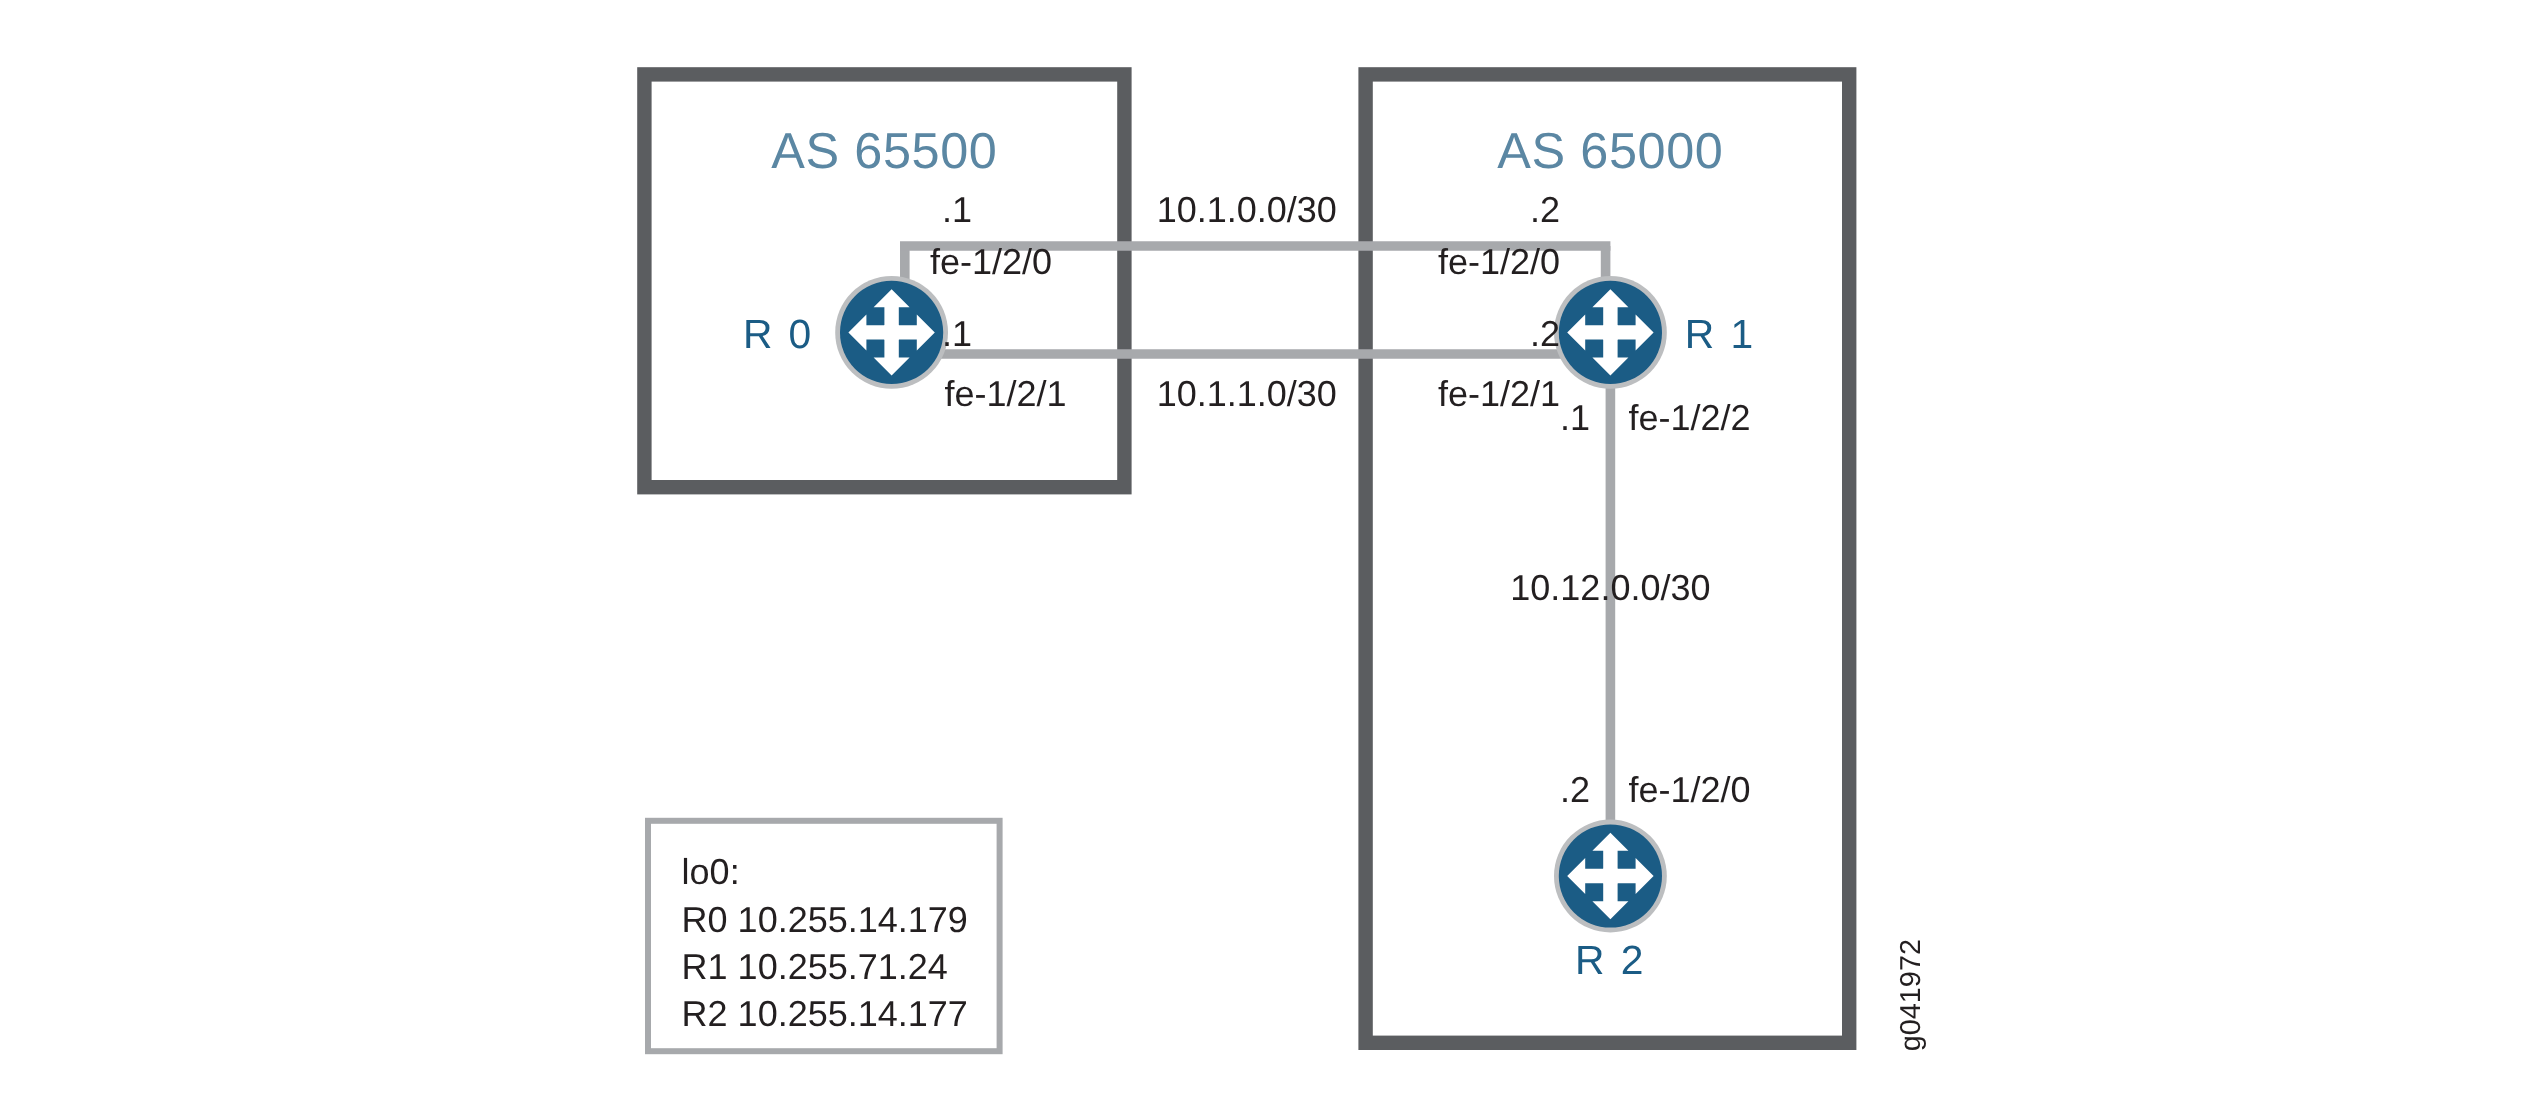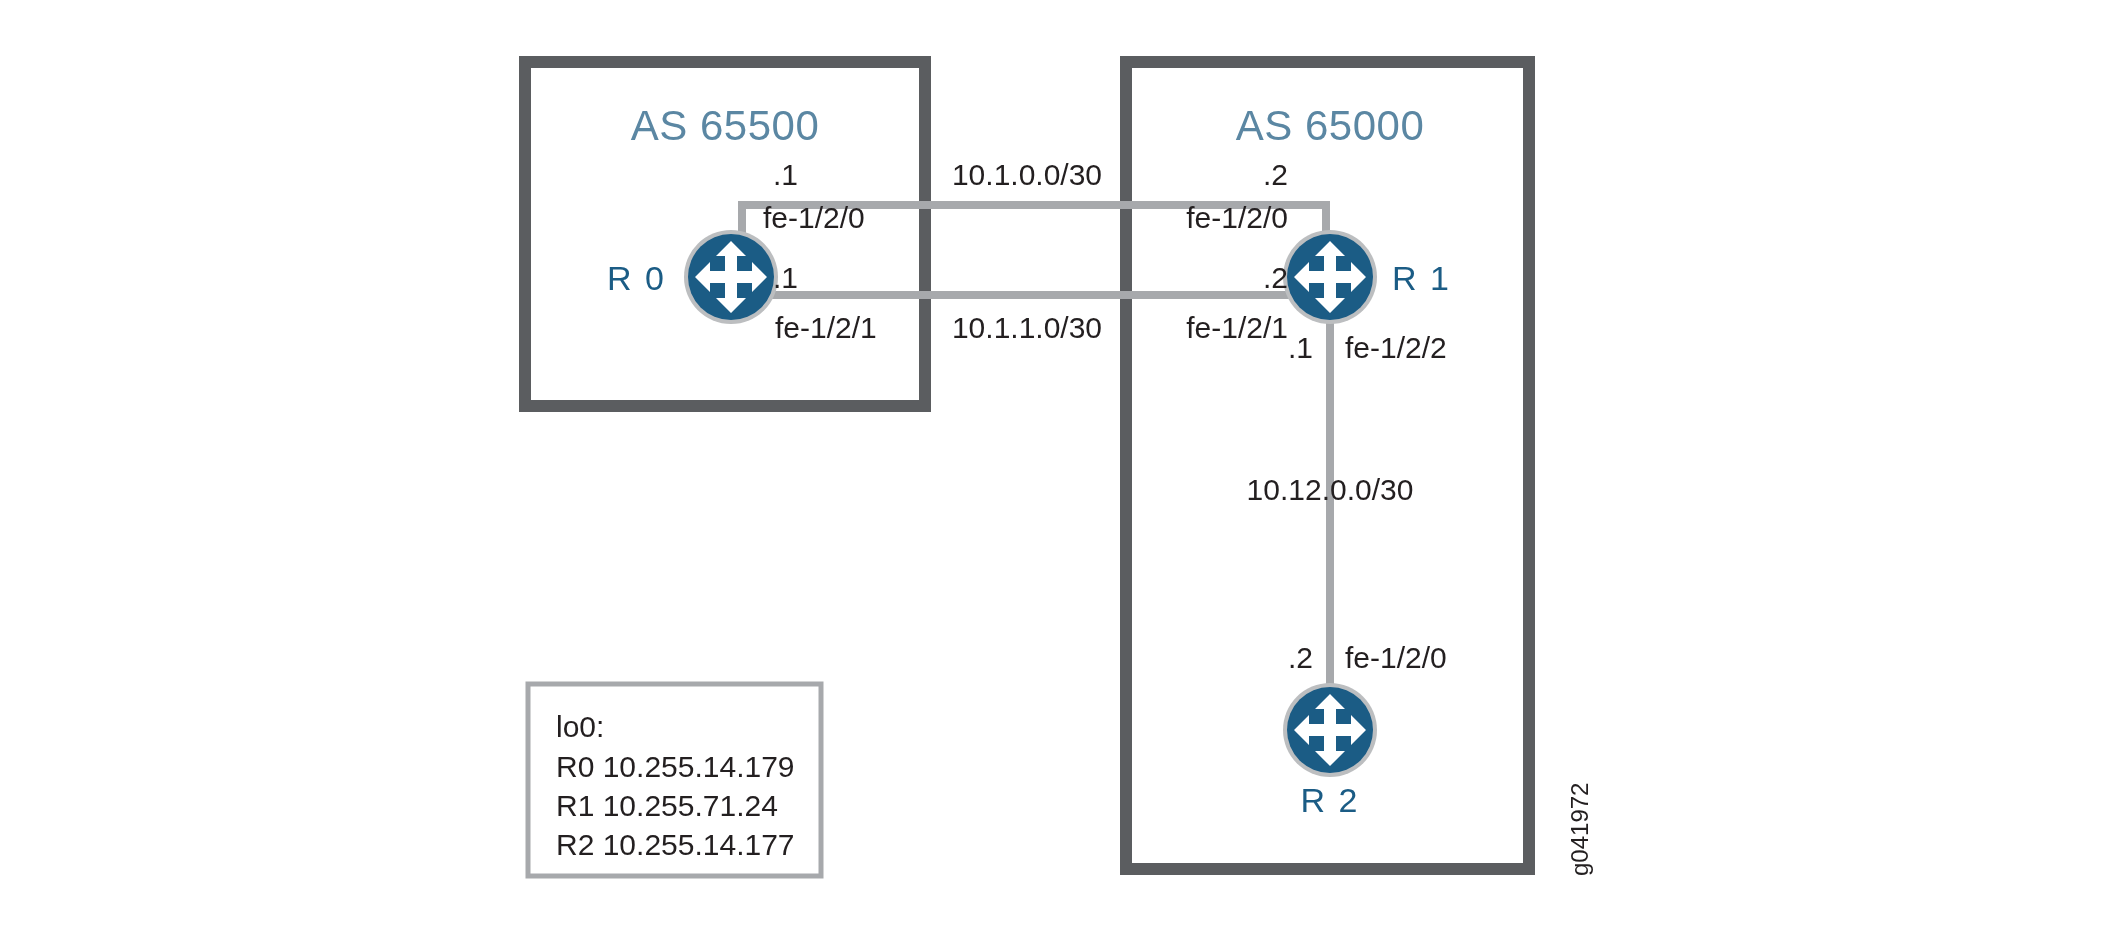--- a/index.html
+++ b/index.html
@@ -10,21 +10,21 @@
   }
   body {
     width: 2101px;
     height: 933px;
     font-family: "Liberation Sans", sans-serif;
     overflow: hidden;
     position: relative;
   }
   #diagram-root {
     position: absolute;
-    left: 0;
+    left: 12px;
     top: 0;
     width: 2061px;
     height: 933px;
   }
   svg.diagram {
     display: block;
     width: 2101px;
     height: 933px;
   }
   text {

